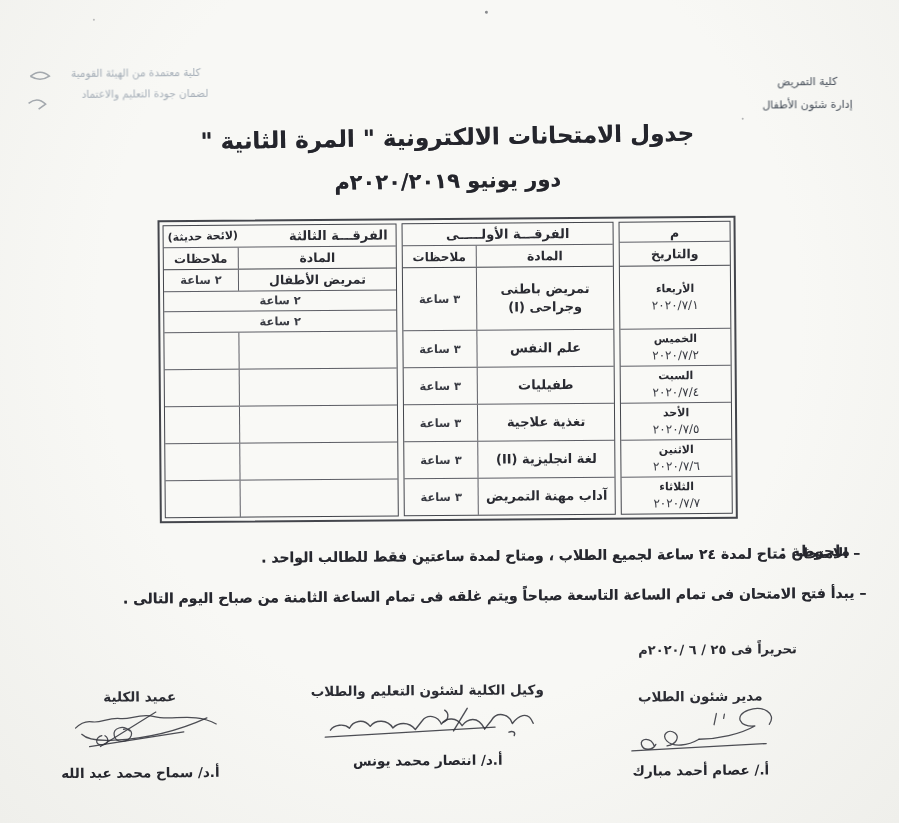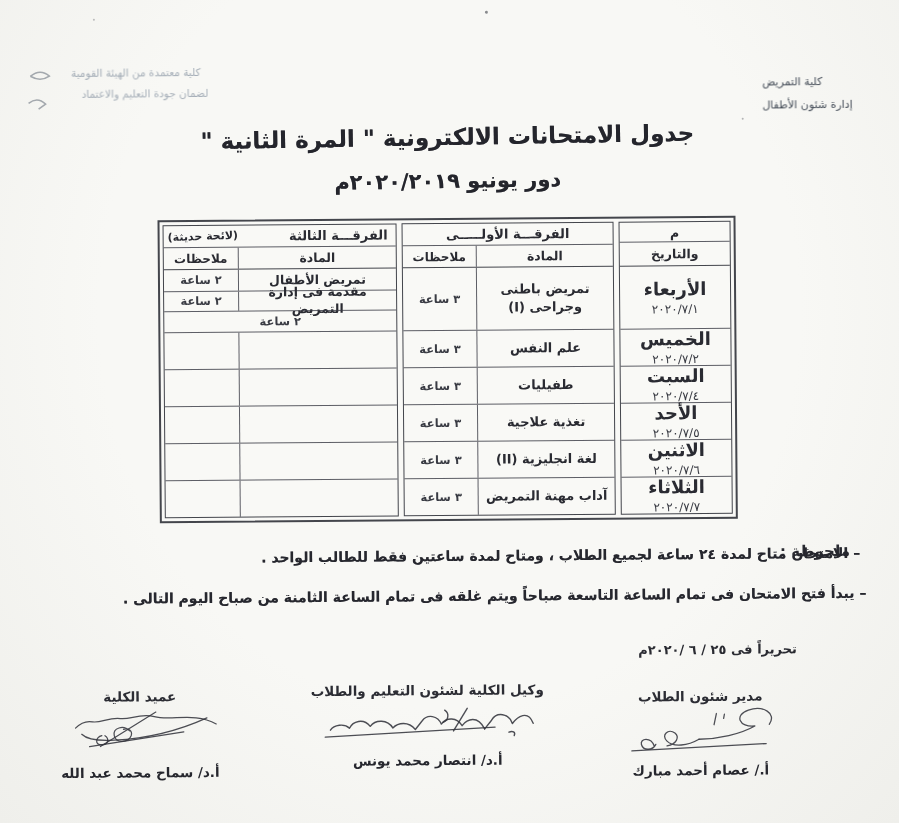--- a/index.html
+++ b/index.html
@@ -25,21 +25,21 @@
   .stamp-tl{
     position:absolute;left:26px;top:60px;width:225px;
     color:rgba(105,120,140,.58);font-size:10.5px;line-height:2.0;
     text-align:center;filter:blur(.45px);direction:rtl;
   }
   .stamp-tl .l2{display:block;margin-left:18px;}
   .stamp-marks{position:absolute;left:26px;top:64px;opacity:.75;}
 
   
   .hdr-tr{
-    position:absolute;right:44px;top:74px;text-align:left;
+    position:absolute;right:44px;top:74px;text-align:center;
     font-size:11px;line-height:2.05;color:#464e59;filter:blur(.25px);
   }
 
   .title{
     position:absolute;left:0;right:0;top:124px;text-align:center;
     font-size:23px;font-weight:bold;color:#24252c;
     transform:rotate(-0.55deg);
     text-shadow:0 0 .6px rgba(25,25,35,.55);
   }
   .subtitle{
@@ -90,21 +90,21 @@
 
   .cell-subject{display:flex;align-items:center;justify-content:center;text-align:center;
     font-size:13px;font-weight:bold;line-height:1.4;color:var(--ink);
     border-left:1.3px solid var(--line);padding:1px 3px;}
   .y1 .cell-subject{width:137px;}
   .y3 .cell-subject{width:158px;font-size:12.5px;}
   .cell-notes{flex:1;display:flex;align-items:center;justify-content:center;
     font-size:11.5px;font-weight:bold;color:var(--ink-soft);direction:ltr;}
 
   .dcell{flex:1;display:flex;flex-direction:column;align-items:center;justify-content:center;gap:3px;}
-  .dcell .day{font-size:18px;font-weight:bold;}
+  .dcell .day{font-size:11px;font-weight:bold;}
   .dcell .ddate{font-size:12px;font-weight:normal;color:var(--ink-soft);}
 
   
   .note-head{position:absolute;right:50px;top:517px;font-size:15px;font-weight:bold;margin-top:28px;}
   .note-line{position:absolute;font-size:14px;font-weight:bold;text-align:right;
     color:#26272e;text-shadow:0 0 .5px rgba(25,25,35,.5);}
   .note-1{right:40px;top:548px;}
   .note-2{right:34px;top:588px;}
 
   
@@ -233,21 +233,20 @@
           <div class="sh-subject">المادة</div>
           <div class="sh-notes">ملاحظات</div>
         </div>
       </div>
       <div class="tbody">
         <div class="row h-sm">
             <div class="cell-subject">تمريض الأطفال</div>
             <div class="cell-notes">٢ ساعة</div>
           </div>
         <div class="row h-sm">
-            <div class="cell-subject">مقدمة فى إدارة التمريض</div>
             <div class="cell-notes">٢ ساعة</div>
           </div>
         <div class="row h-sm">
             <div class="cell-notes">٢ ساعة</div>
           </div>
         <div class="row h-md">
             <div class="cell-subject"></div>
             <div class="cell-notes"></div>
           </div>
         <div class="row h-md">

